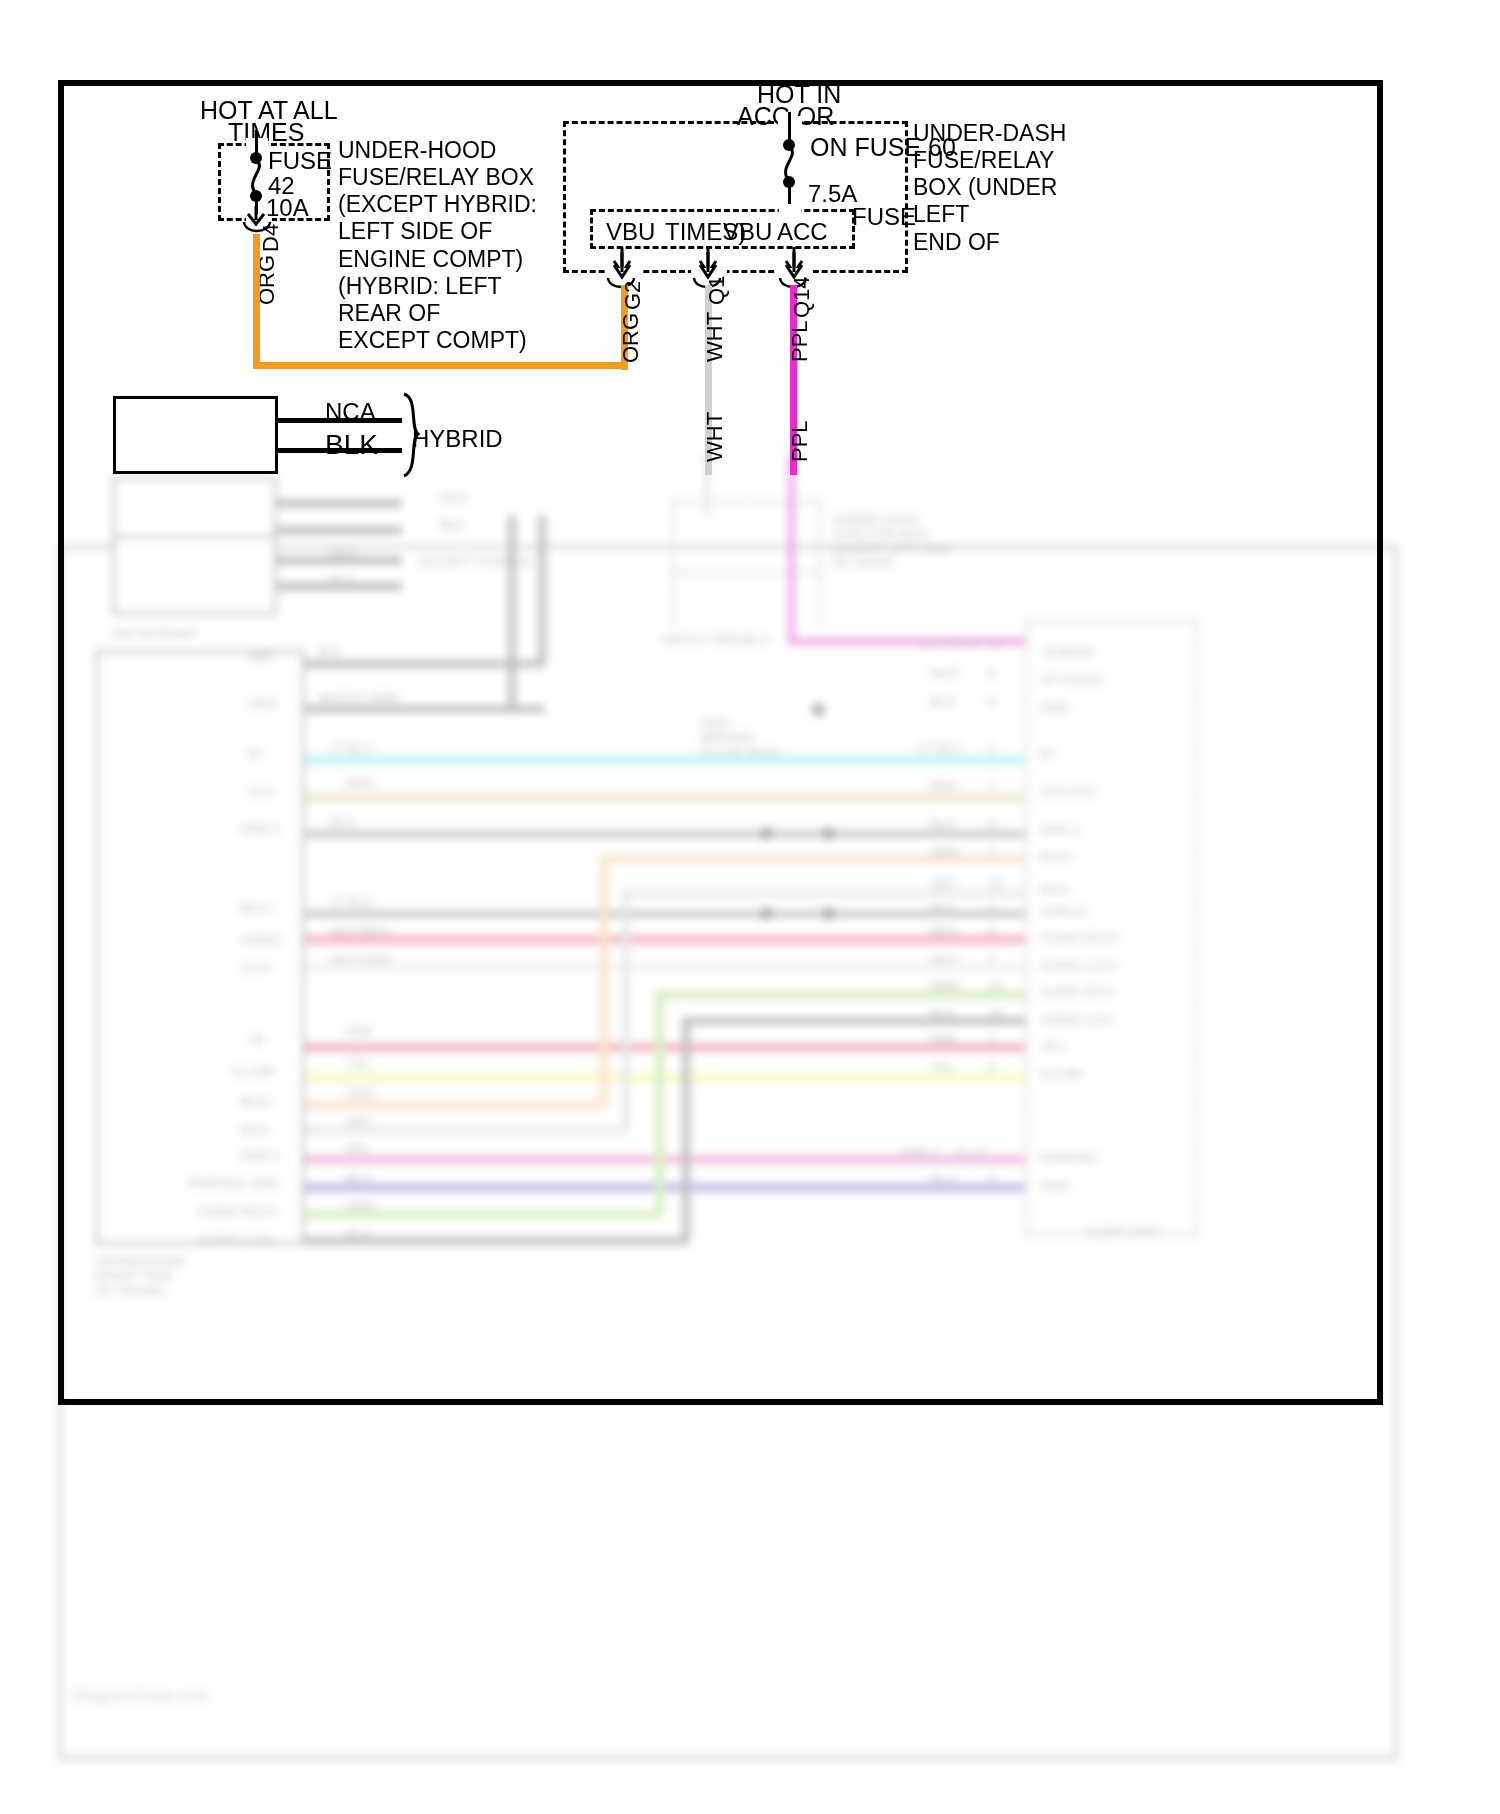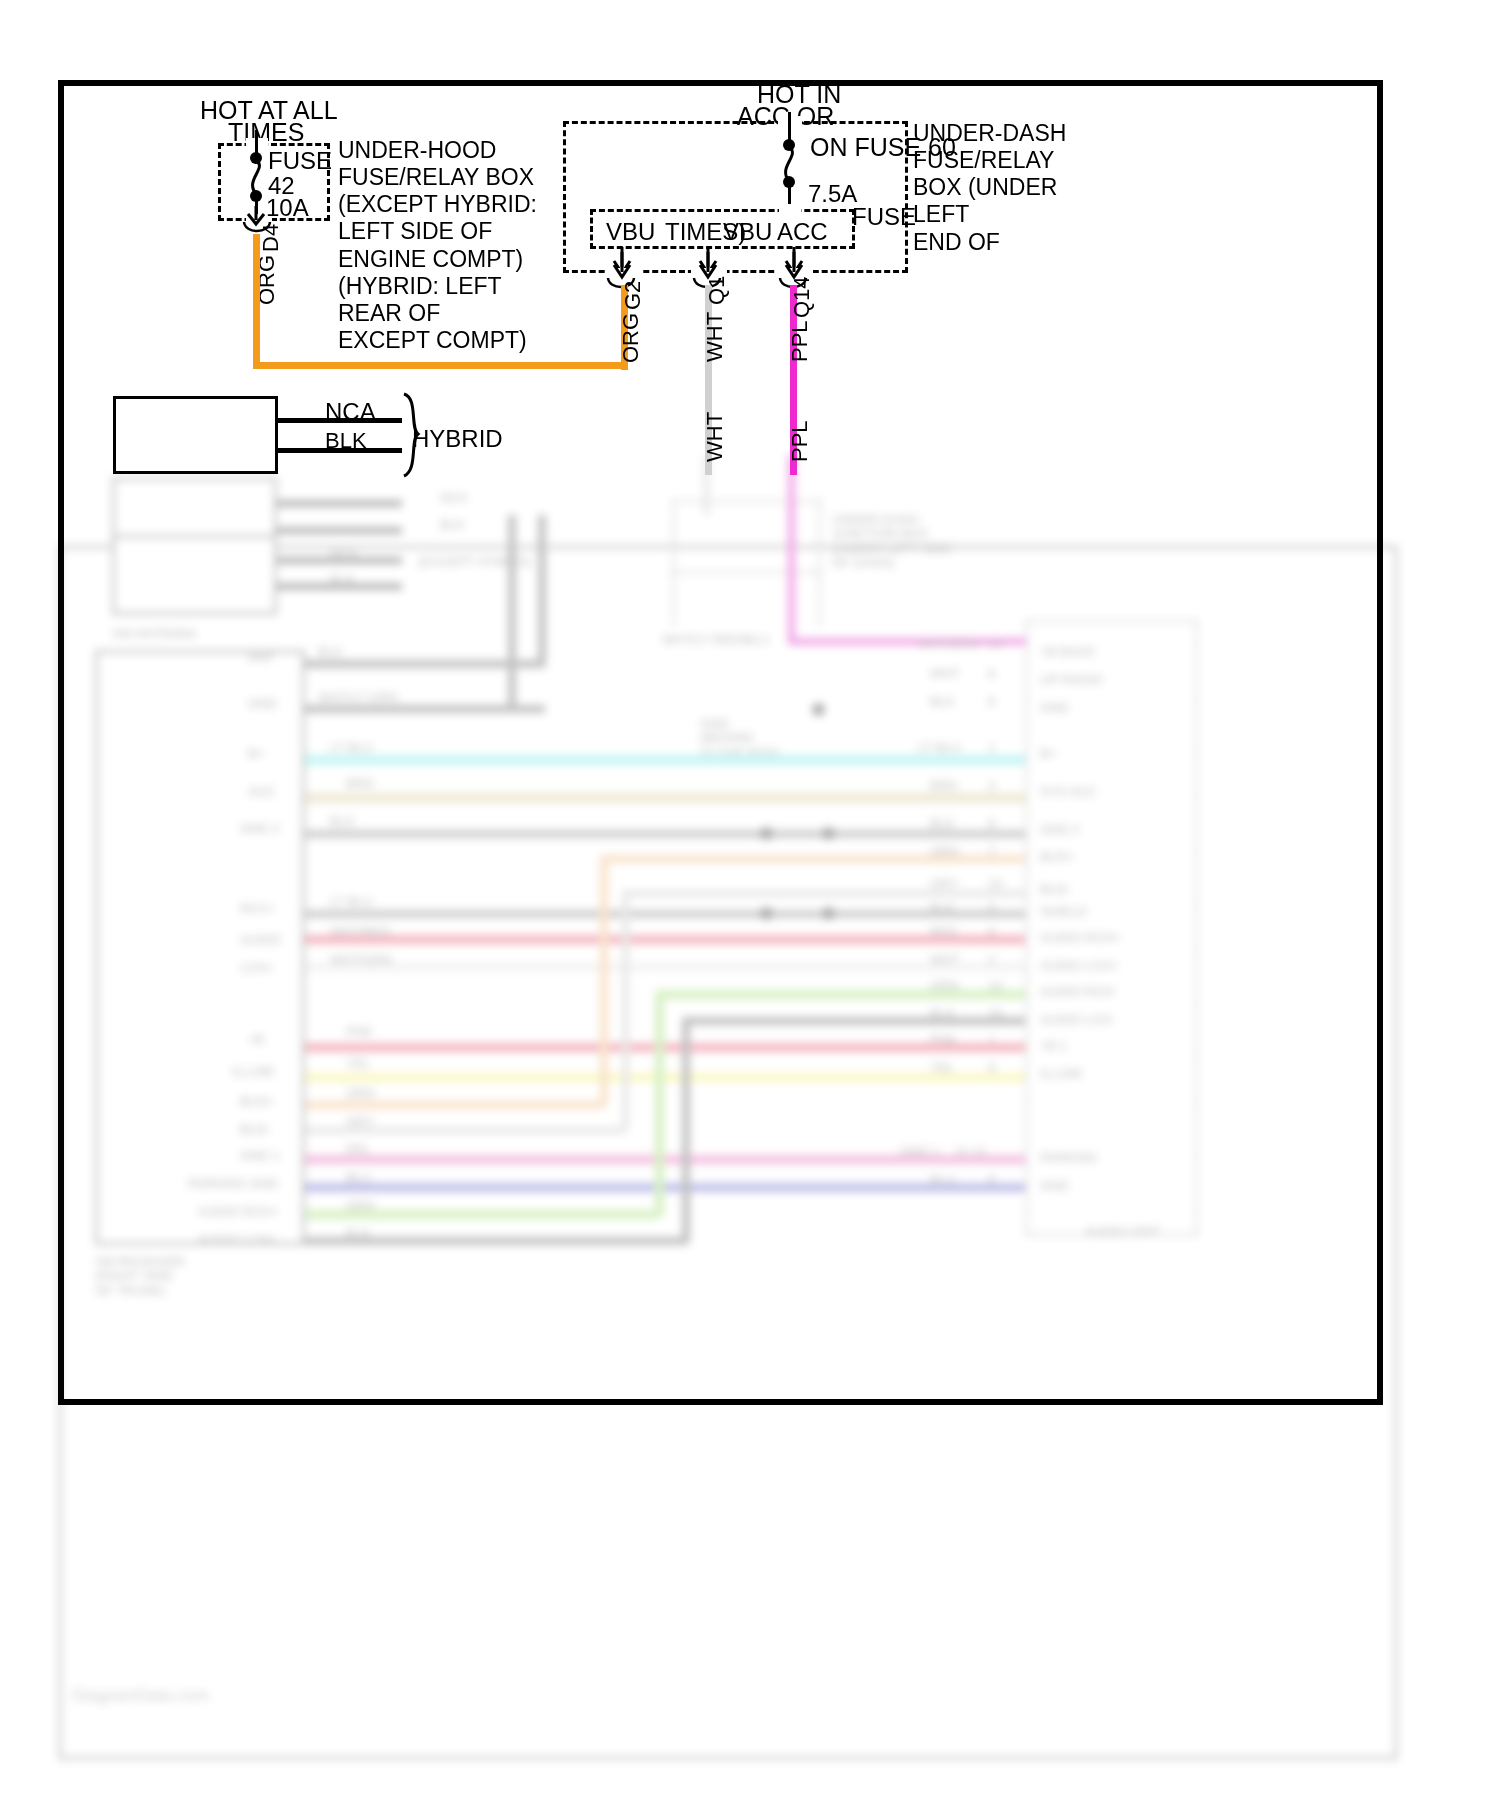--- a/index.html
+++ b/index.html
@@ -350,20 +350,20 @@
   <div class="txt" style="left:913px;top:120px;font-size:23px;">UNDER-DASH
 FUSE/RELAY
 BOX (UNDER
 LEFT
 END OF</div>
 
   <div class="abs" style="left:113px;top:396px;width:165px;height:78px;border:3px solid #000;box-sizing:border-box;background:#fff;"></div>
   <div class="abs" style="left:278px;top:418px;width:124px;height:5px;background:#000;"></div>
   <div class="abs" style="left:278px;top:448px;width:124px;height:5px;background:#000;"></div>
   <div class="txt" style="left:325px;top:398px;font-size:24px;">NCA</div>
-  <div class="txt" style="left:325px;top:428px;font-size:22px;">BLK</div>
+  <div class="txt" style="left:325px;top:428px;font-size:28px;">BLK</div>
 
   <svg class="abs" style="left:400px;top:392px;" width="26" height="88">
     <path d="M4 2 C 18 6, 10 36, 18 42 C 10 48, 18 78, 4 84" stroke="#000" stroke-width="3" fill="none"></path>
   </svg>
   <div class="txt" style="left:412px;top:425px;font-size:24px;">HYBRID</div>
 
 </div>
 
 </body></html>

